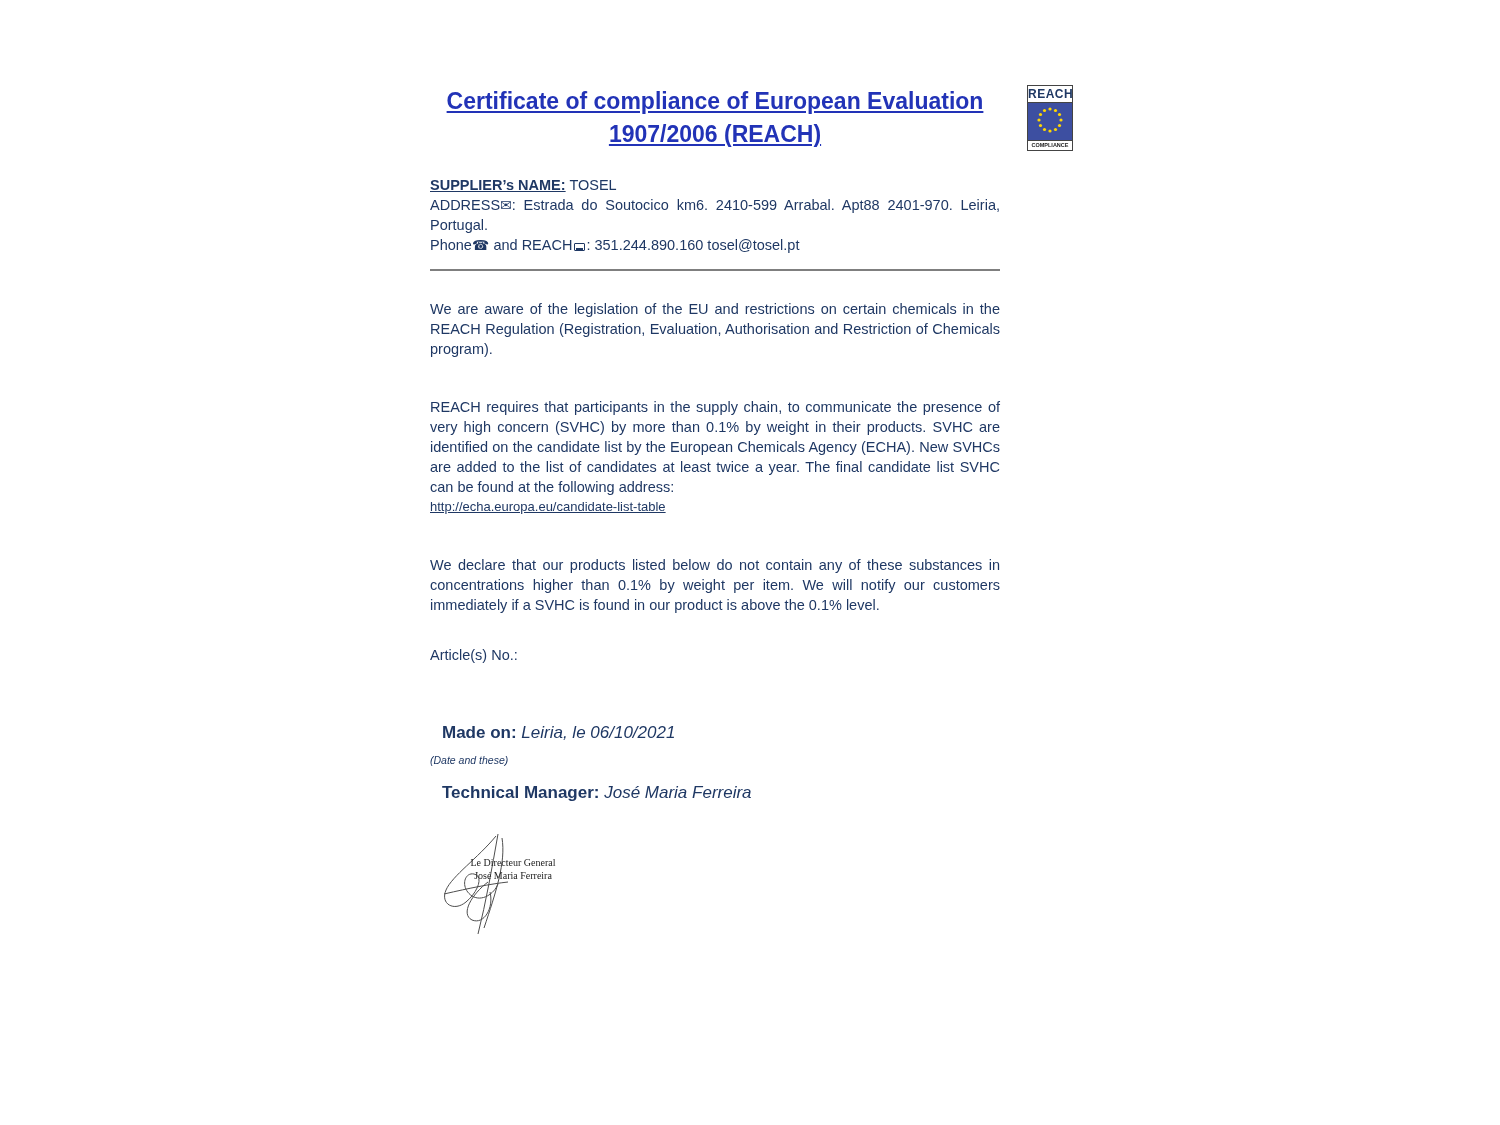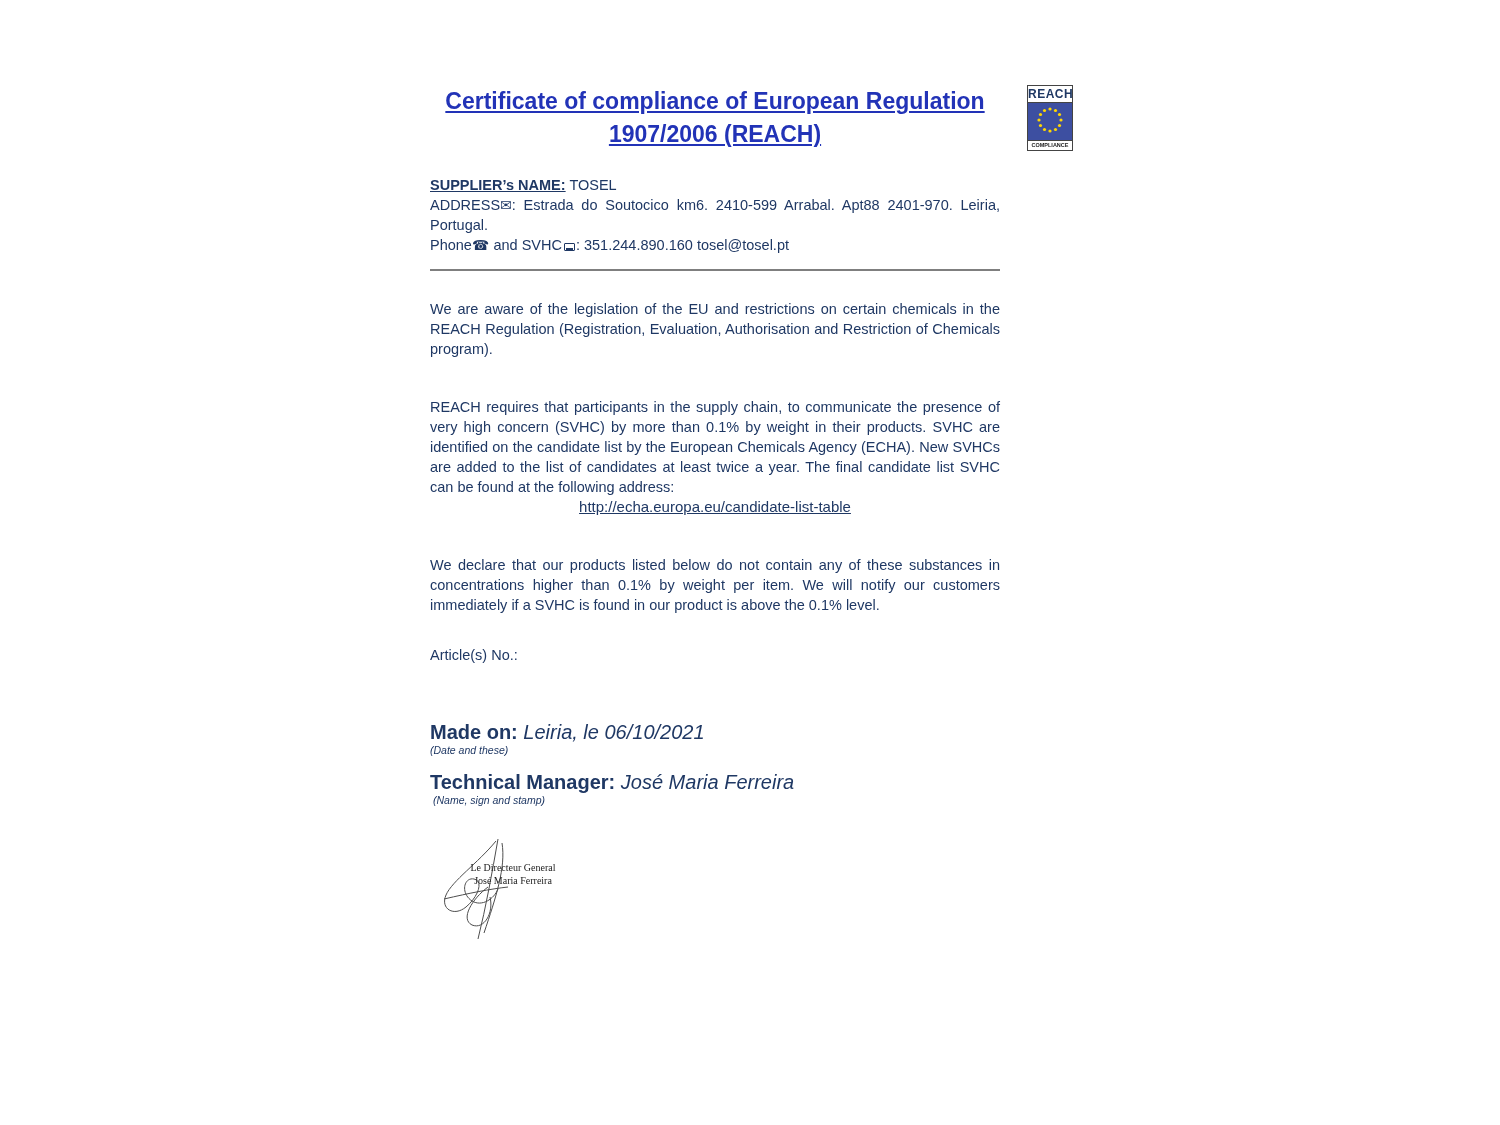--- a/index.html
+++ b/index.html
@@ -81,41 +81,40 @@
     line-height: 20px;
     text-align: justify;
     margin: 0;
   }
   .para.p1 { margin-bottom: 38px; }
   .para.p2 { margin-bottom: 48px; }
   .para.p3 { }
   .para.p4 { margin-bottom: 30px; }
 
   .link-row {
-    text-align: center;
-    font-size: 15px;
+    font-size: 13px;
     line-height: 20px;
     margin: 0 0 38px 0;
   }
   .link-row a {
     color: #1F3864;
     text-decoration: underline;
     cursor: pointer;
   }
 
   .articles {
     font-size: 14.5px;
     line-height: 20px;
     margin: 0 0 58px 0;
   }
 
   .sig-block-row {
-    font-size: 20px;
+    font-size: 17px;
     line-height: 19px;
-    margin: 0;
+    margin: 12px;
   }
   .label-bold {
     font-weight: bold;
     color: #1F3864;
   }
   .value-italic {
     font-style: italic;
   }
   .note {
     font-size: 10.5px;
@@ -210,26 +209,26 @@
         <circle cx="12.5" cy="11.5" r="1.6"></circle>
         <circle cx="16.5" cy="7.5" r="1.6"></circle>
       </g>
     </svg>
   </div>
   <div class="logo-bottom">COMPLIANCE</div>
 </div>
 
 <div class="content">
 
-  <h1 class="title"><span class="tline">Certificate of compliance of European Regulation</span><br><span class="tline">1907/2006 (REACH)</span></h1>
+  <h1 class="title"><span class="tline">Certificate of compliance of European Evaluation</span><br><span class="tline">1907/2006 (REACH)</span></h1>
 
   <div class="supplier">
     <span class="bold-underline">SUPPLIER’s NAME:</span><span> TOSEL</span><br>
     <span>ADDRESS</span><span class="glyph-icon">✉</span><span>: Estrada do Soutocico km6. 2410-599 Arrabal. Apt88 2401-970. Leiria, Portugal.</span><br>
-    <span>Phone</span><span class="glyph-icon">☎</span><span> and SVHC</span><span class="computer-icon"></span><span>: 351.244.890.160 tosel@tosel.pt</span>
+    <span>Phone</span><span class="glyph-icon">☎</span><span> and REACH</span><span class="computer-icon"></span><span>: 351.244.890.160 tosel@tosel.pt</span>
   </div>
 
   <hr class="rule">
 
   <p class="para p1">We are aware of the legislation of the EU and restrictions on certain chemicals in the REACH Regulation (Registration, Evaluation, Authorisation and Restriction of Chemicals program).</p>
 
 
   <p class="para p3">REACH requires that participants in the supply chain, to communicate the presence of very high concern (SVHC) by more than 0.1% by weight in their products. SVHC are identified on the candidate list by the European Chemicals Agency (ECHA). New SVHCs are added to the list of candidates at least twice a year. The final candidate list SVHC can be found at the following address:</p>
 
   <div class="link-row">
@@ -237,21 +236,20 @@
   </div>
 
   <p class="para p4">We declare that our products listed below do not contain any of these substances in concentrations higher than 0.1% by weight per item. We will notify our customers immediately if a SVHC is found in our product is above the 0.1% level.</p>
 
   <p class="articles">Article(s) No.:</p>
 
   <p class="sig-block-row"><span class="label-bold">Made on:</span><span class="value-italic"> Leiria, le 06/10/2021</span></p>
   <p class="note">(Date and these)</p>
 
   <p class="sig-block-row manager-row"><span class="label-bold">Technical Manager:</span><span class="value-italic"> José Maria Ferreira</span></p>
-  <p class="note indent">(Name, sign and stamp)</p>
 
   <div class="signature">
     <svg width="145" height="105" viewBox="0 0 145 105">
       <g stroke="#3a3a3a" stroke-width="1" fill="none" opacity="0.9">
         <path d="M64,4 C46,26 20,44 14,58 C8,72 22,80 34,70 C46,60 52,44 42,42 C32,40 28,56 40,64 C50,70 62,62 66,52"></path>
         <path d="M56,50 C40,62 28,82 40,88 C52,93 62,76 58,60"></path>
         <path d="M66,2 C60,36 54,70 46,102"></path>
         <path d="M70,6 C74,30 64,60 52,96"></path>
         <path d="M12,62 C38,56 58,52 76,50"></path>
       </g>

